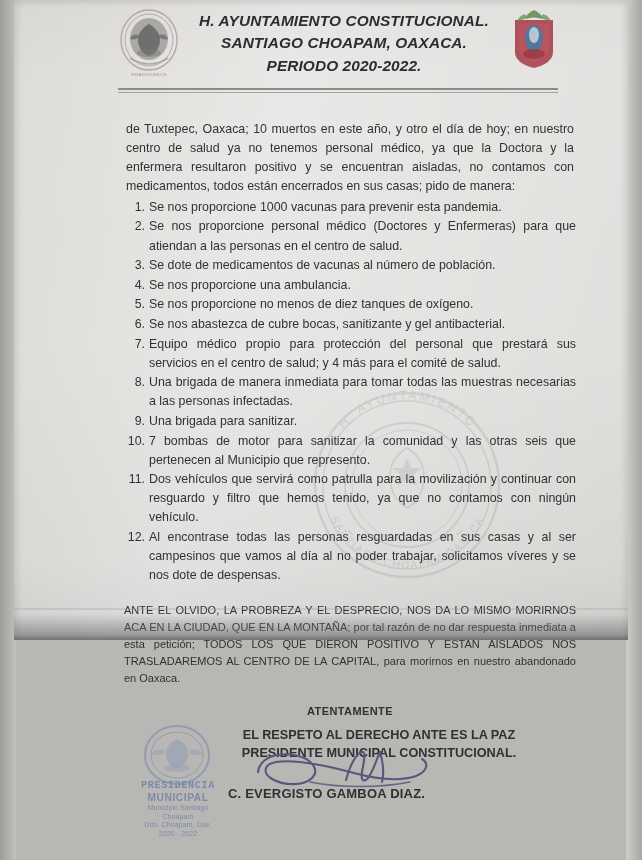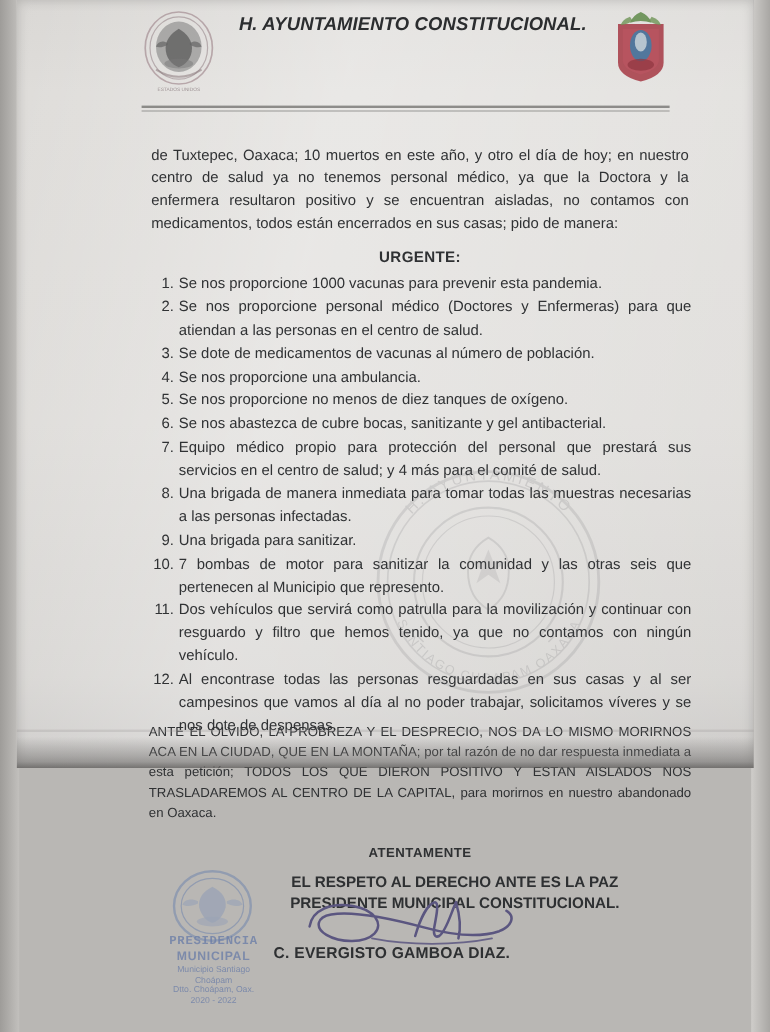--- a/index.html
+++ b/index.html
@@ -292,20 +292,22 @@
           <path d="M31 18 C24 22 20 28 20 34 C20 42 25 48 31 50 C37 48 42 42 42 34 C42 28 38 22 31 18 Z" fill="#4a4a4a" opacity=".75"></path>
           <path d="M22 30 C17 27 13 29 12 33 C15 34 19 33 22 31 Z" fill="#555" opacity=".7"></path>
           <path d="M40 30 C45 27 49 29 50 33 C47 34 43 33 40 31 Z" fill="#555" opacity=".7"></path>
           <ellipse cx="31" cy="47" rx="12" ry="4" fill="#6a6a6a" opacity=".5"></ellipse>
           <path d="M12 52 Q31 64 50 52" fill="none" stroke="#7d6a6e" stroke-width="1.6" opacity=".55"></path>
           <text x="31" y="70" font-family="'Liberation Sans',sans-serif" font-size="4" fill="#7a6a6e" text-anchor="middle" opacity=".75">ESTADOS UNIDOS</text>
         </svg>
 
         <div class="header-titles">
           <div>H. AYUNTAMIENTO CONSTITUCIONAL.</div>
+          <div>SANTIAGO CHOAPAM, OAXACA.</div>
+          <div>PERIODO 2020-2022.</div>
         </div>
 
         <svg class="emblem-right" viewBox="0 0 48 62">
           <path d="M5 12 h38 v32 q0 11 -19 16 q-19 -5 -19 -16 Z" fill="#a8414c" opacity=".9"></path>
           <path d="M9 16 h30 v26 q0 8 -15 12 q-15 -4 -15 -12 Z" fill="#b85560" opacity=".85"></path>
           <ellipse cx="24" cy="30" rx="9" ry="13" fill="#3f7ea8" opacity=".85"></ellipse>
           <ellipse cx="24" cy="27" rx="5" ry="8" fill="#cfd8dd" opacity=".8"></ellipse>
           <path d="M24 2 q7 3 9 9 q-9 -3 -18 0 q2 -6 9 -9 Z" fill="#5f8a4a" opacity=".85"></path>
           <path d="M15 6 q-6 2 -8 7 q7 -1 10 -4 Z" fill="#6e9455" opacity=".8"></path>
           <path d="M33 6 q6 2 8 7 q-7 -1 -10 -4 Z" fill="#6e9455" opacity=".8"></path>
@@ -314,21 +316,20 @@
 
         <div class="rule">
           <i class="r1"></i>
             <i class="r2"></i>
         </div>
       </div>
 
       <div class="body-area">
         <p class="para">de Tuxtepec, Oaxaca; 10 muertos en este año, y otro el día de hoy; en nuestro centro de salud ya no tenemos personal médico, ya que la Doctora y la enfermera resultaron positivo y se encuentran aisladas, no contamos con medicamentos, todos están encerrados en sus casas; pido de manera:</p>
 
-        <div class="urgente">URGENTE:</div>
 
         <ol class="demands">
           <li>Se nos proporcione 1000 vacunas para prevenir esta pandemia.</li>
           <li>Se nos proporcione personal médico (Doctores y Enfermeras) para que atiendan a las personas en el centro de salud.</li>
           <li>Se dote de medicamentos de vacunas al número de población.</li>
           <li>Se nos proporcione una ambulancia.</li>
           <li>Se nos proporcione no menos de diez tanques de oxígeno.</li>
           <li>Se nos abastezca de cubre bocas, sanitizante y gel antibacterial.</li>
           <li>Equipo médico propio para protección del personal que prestará sus servicios en el centro de salud; y 4 más para el comité de salud.</li>
           <li>Una brigada de manera inmediata para tomar todas las muestras necesarias a las personas infectadas.</li>

